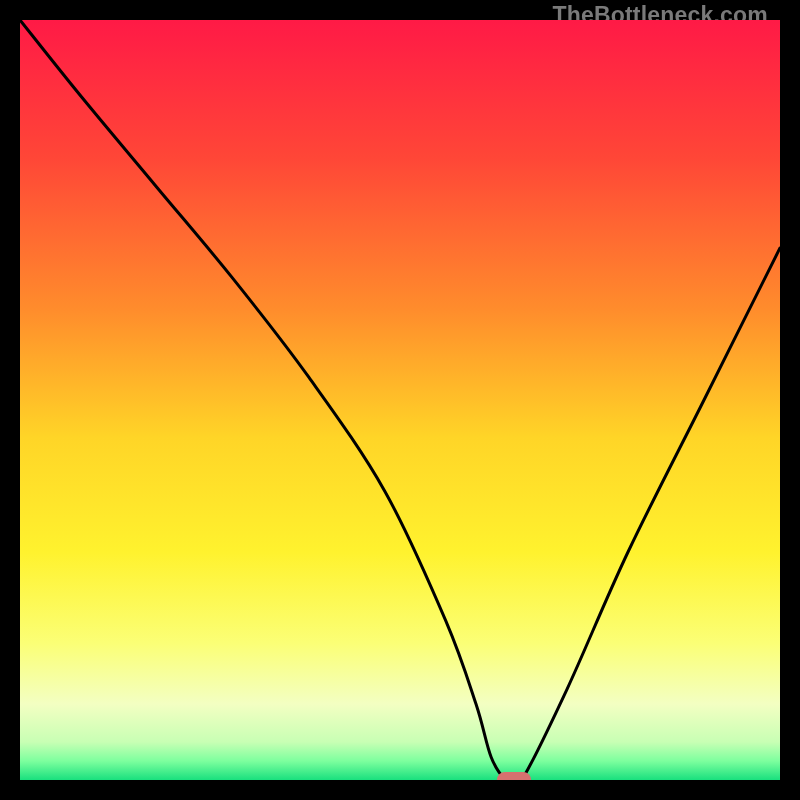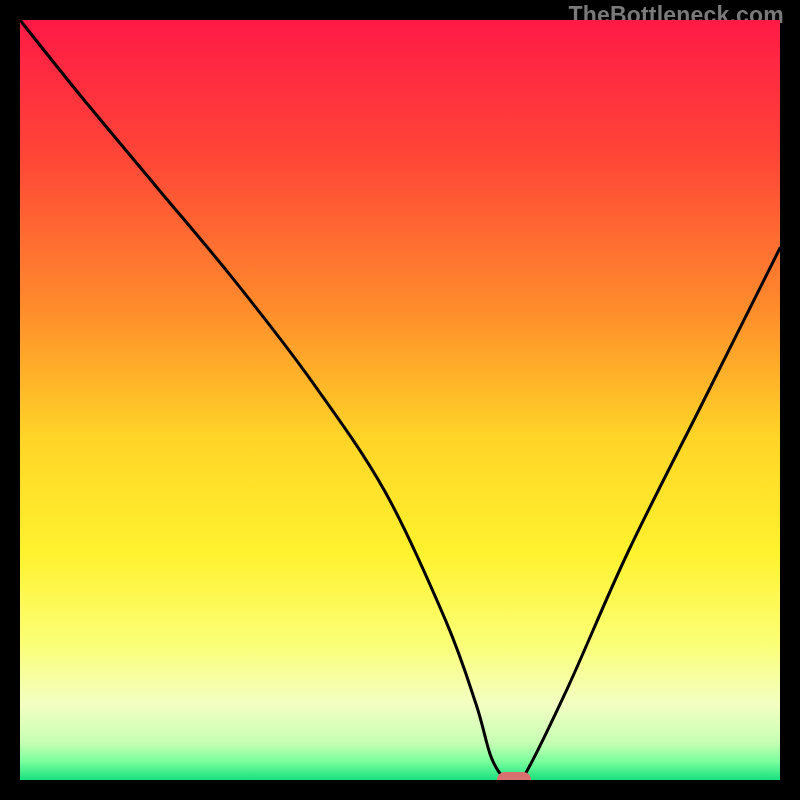--- a/index.html
+++ b/index.html
@@ -21,21 +21,21 @@
     position: absolute;
     left: 20px;
     top: 20px;
     width: 760px;
     height: 760px;
     overflow: hidden;
   }
   .watermark {
     position: absolute;
     top: 2px;
-    right: 16px;
+    right: 32px;
     color: #7a7a7a;
     font-size: 23px;
     font-weight: 600;
     letter-spacing: 0.2px;
     user-select: none;
   }
   svg { display: block; }
 </style>
 </head>
 <body>

